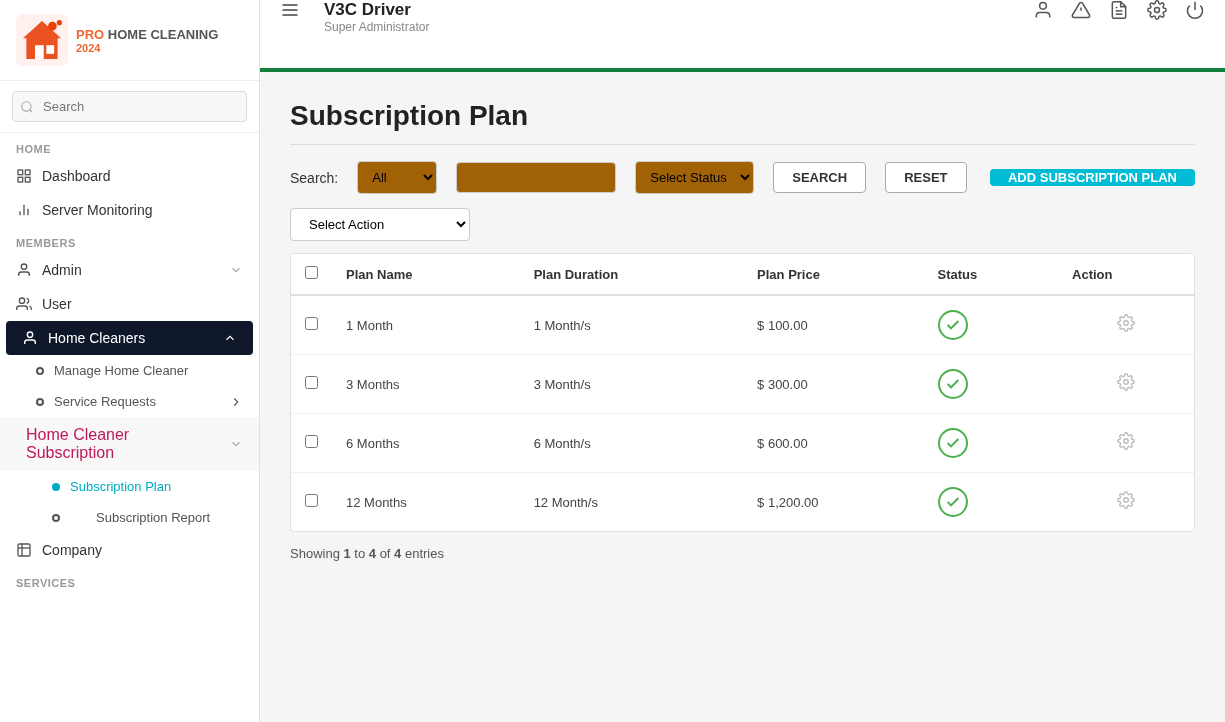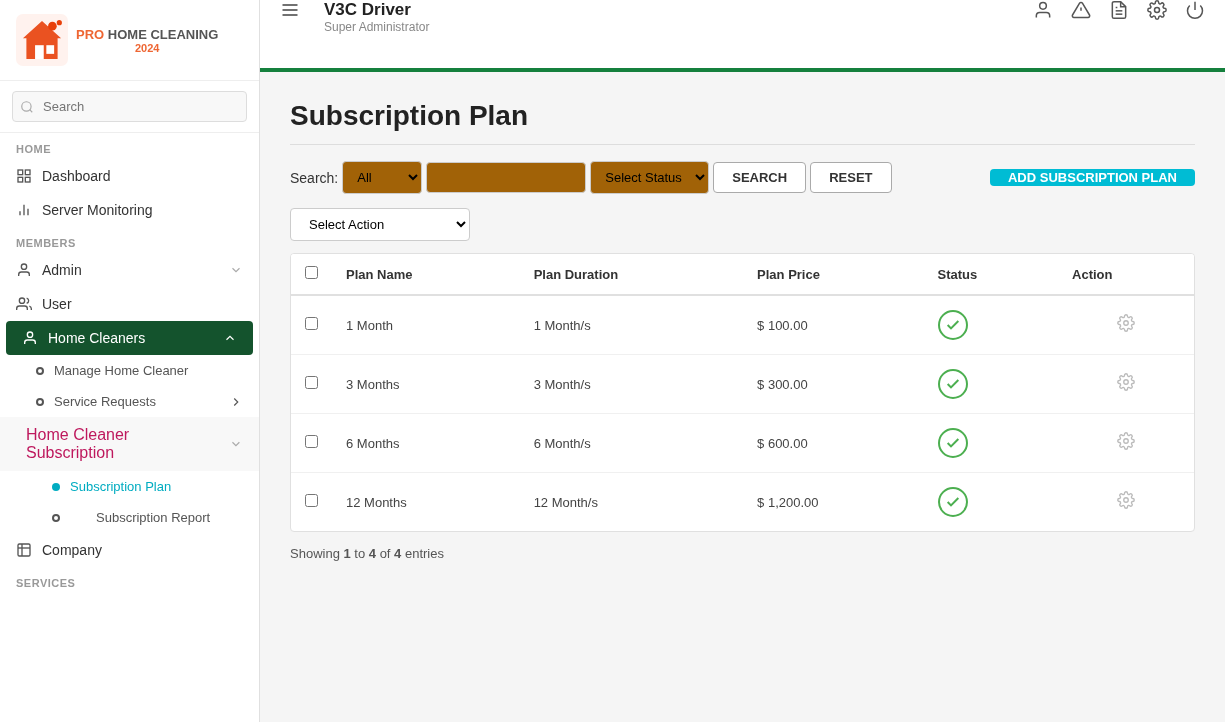--- a/index.html
+++ b/index.html
@@ -15,21 +15,20 @@
       border-right: 1px solid #e0e0e0;
       display: flex;
       flex-direction: column;
     }
     .sidebar-logo {
       padding: 14px 16px;
       border-bottom: 1px solid #eee;
       display: flex;
       align-items: center;
       gap: 8px;
-      text-align: center;
     }
     .logo-text { display: flex; flex-direction: column; }
     .sidebar-search {
       padding: 10px 12px;
       border-bottom: 1px solid #eee;
     }
     .sidebar-search input {
       width: 100%;
       padding: 7px 10px 7px 30px;
       border: 1px solid #ddd;
@@ -50,21 +49,21 @@
       display: flex;
       align-items: center;
       gap: 10px;
       padding: 9px 16px;
       cursor: pointer;
       color: #333;
       font-size: 14px;
       position: relative;
     }
     .sidebar-item.active {
-      background: #14532d;
+      background: #0f172a;
       color: #fff;
       border-radius: 4px;
       margin: 0 6px;
     }
     .sidebar-item svg { flex-shrink: 0; }
     .sidebar-sub-item {
       display: flex;
       align-items: center;
       gap: 10px;
       padding: 8px 16px 8px 36px;
@@ -125,21 +124,21 @@
       color: #222;
       margin-bottom: 16px;
       padding-bottom: 12px;
       border-bottom: 1px solid #ddd;
     }
 
     
     .search-bar {
       display: flex;
       align-items: center;
-      gap: 4px;
+      gap: 19px;
       margin-bottom: 14px;
       flex-wrap: wrap;
     }
     .search-bar label { font-size: 14px; color: #333; font-weight: 500; }
     .search-bar select, .search-bar input {
       padding: 7px 10px;
       border: 1px solid #ccc;
       border-radius: 4px;
       font-size: 13px;
       background: #a16207;

